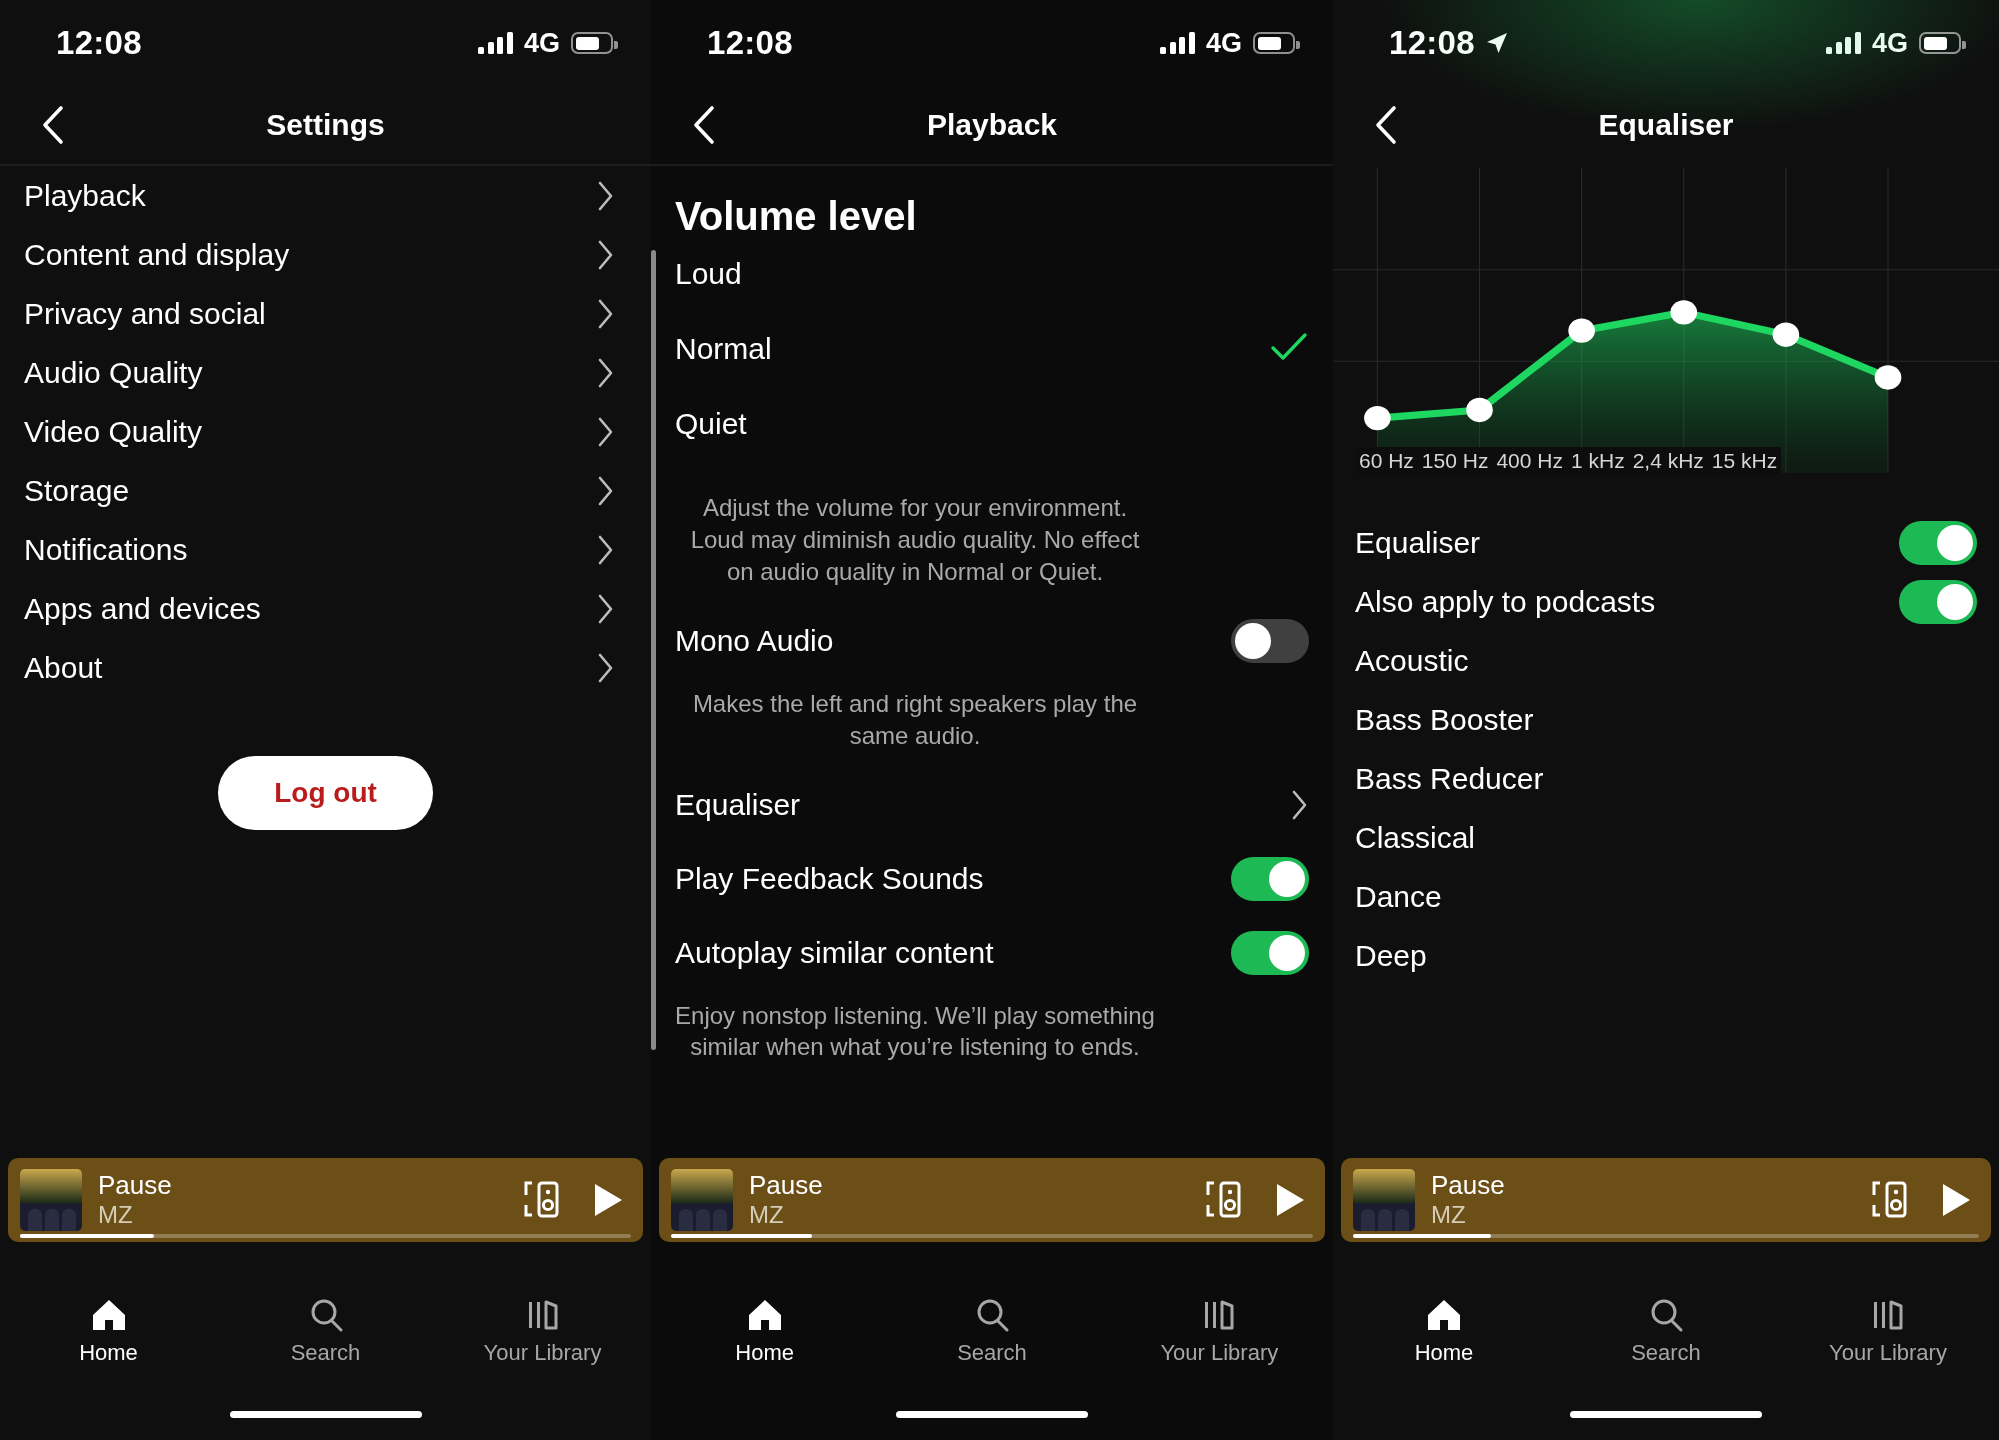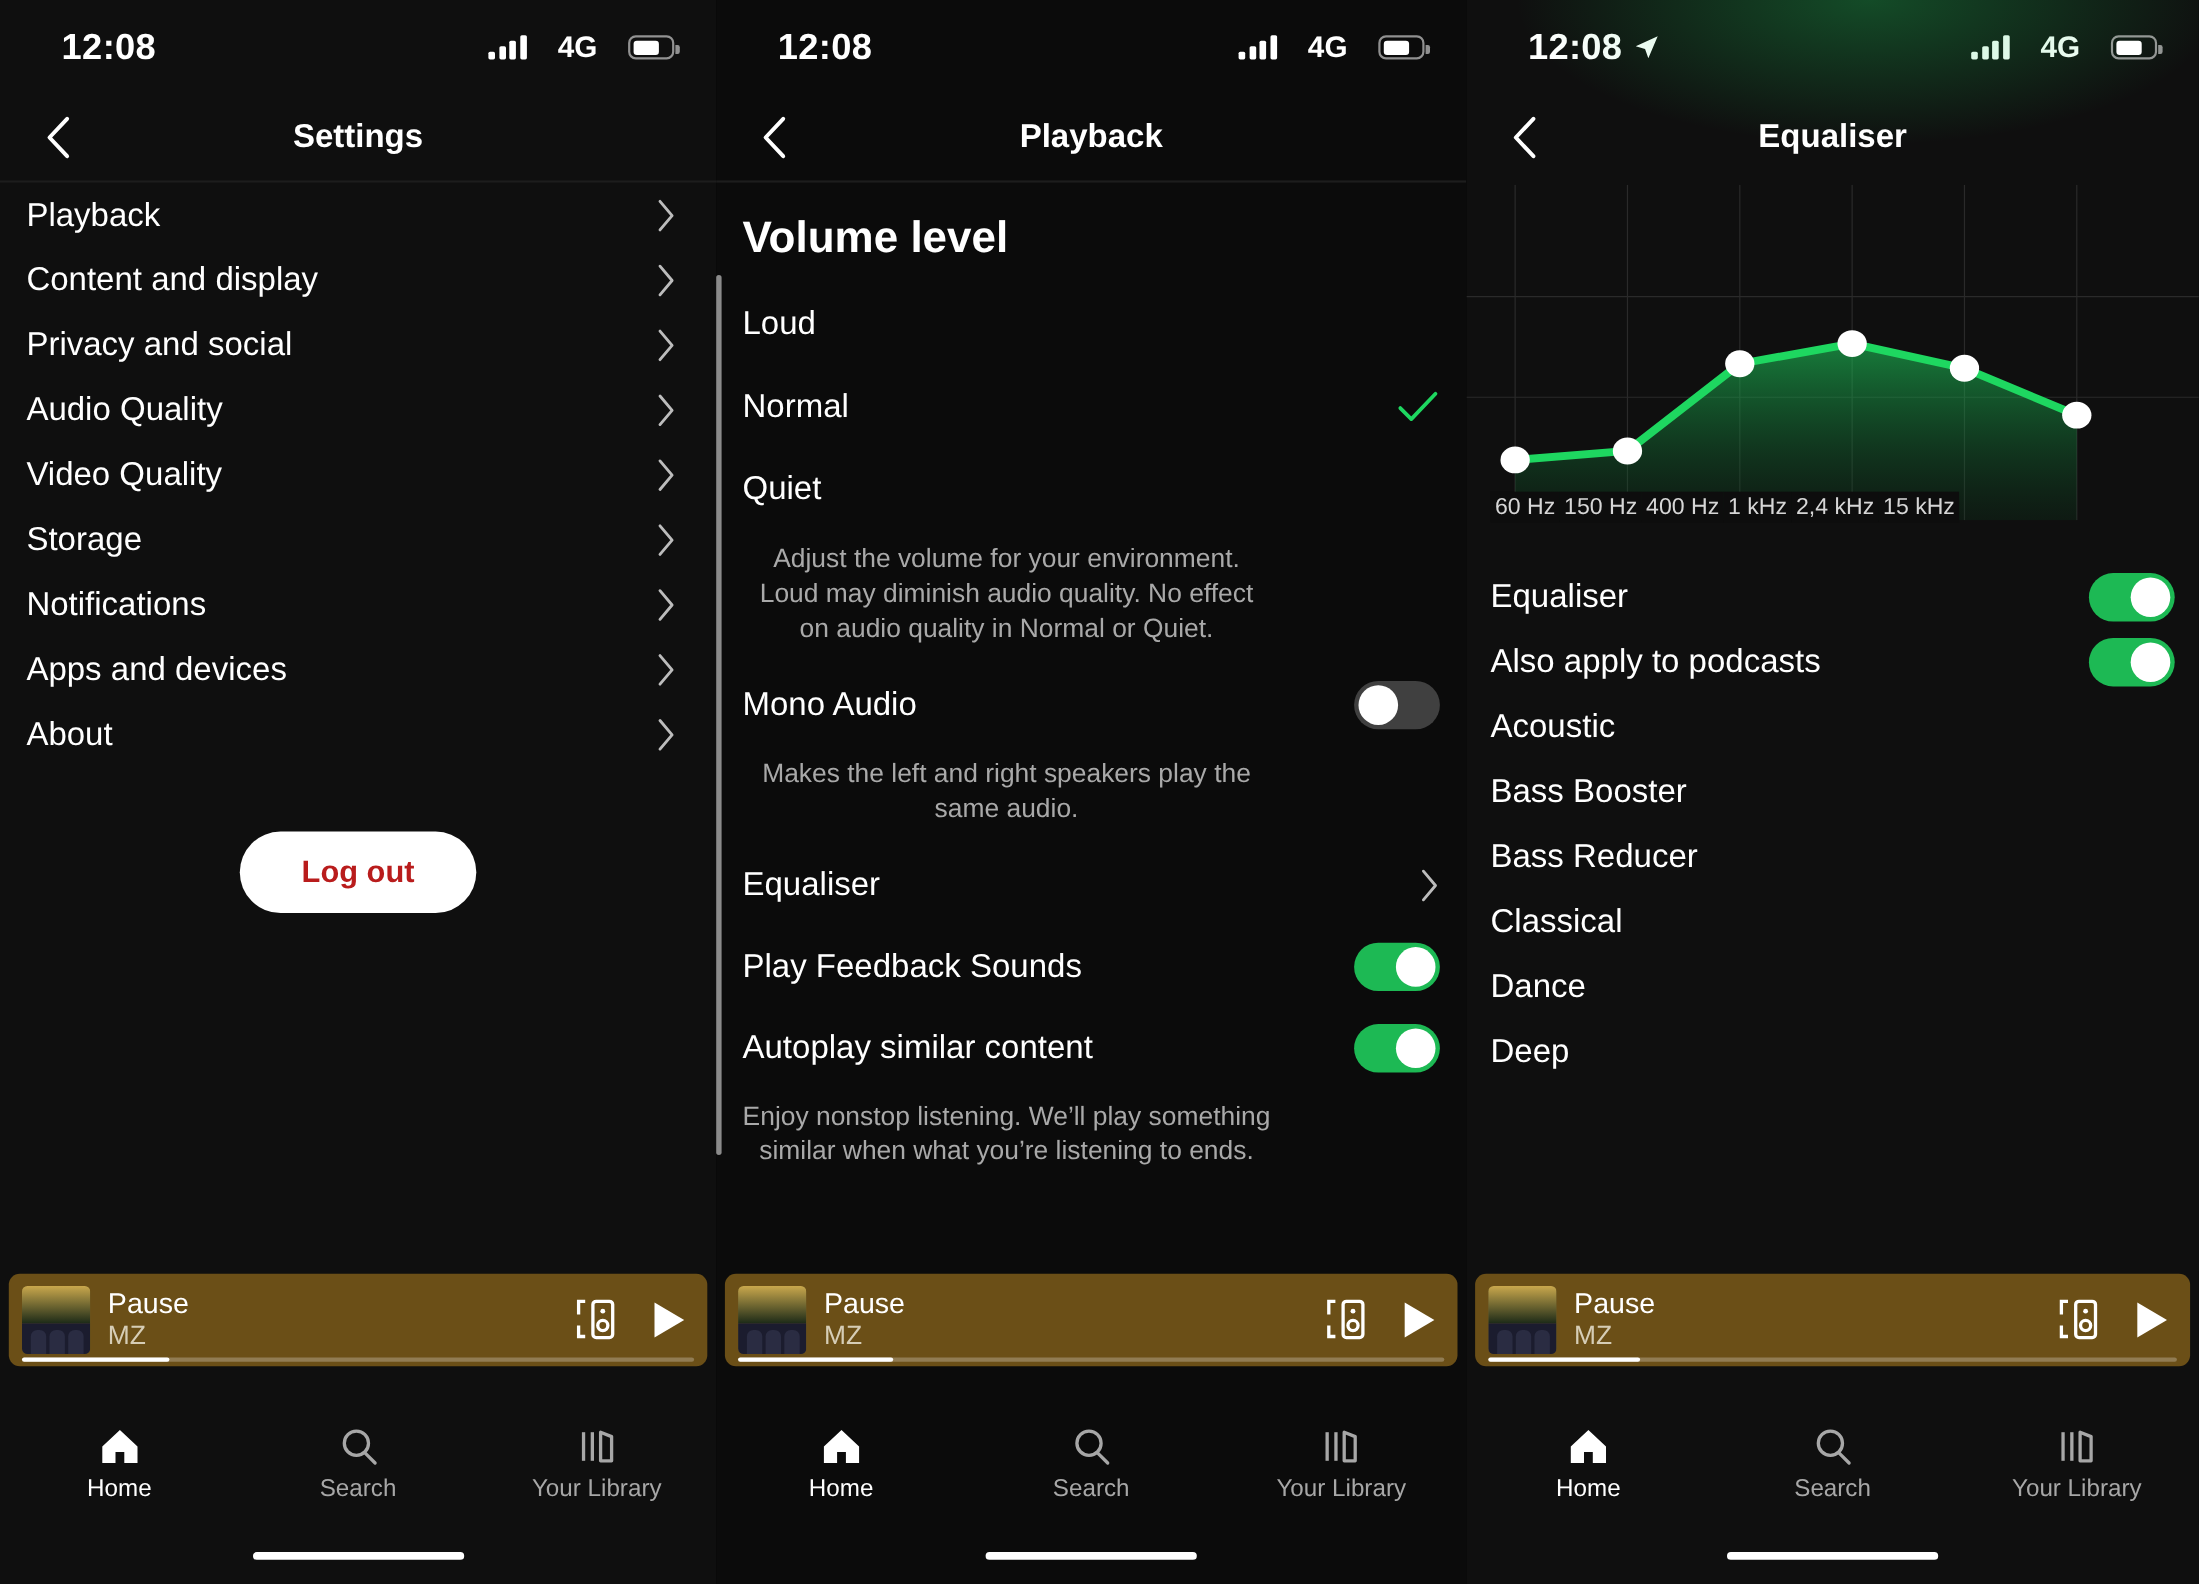--- a/index.html
+++ b/index.html
@@ -17,21 +17,21 @@
 
   
   .statusbar{
     height:86px; display:flex; align-items:center;
     justify-content:space-between;
     padding:0 38px 0 56px;
     color:#fff;
   }
   .clock{ font-size:33px; font-weight:700; letter-spacing:.3px; display:flex; align-items:center; gap:10px;}
   .loc-arrow{ display:inline-block; width:24px; height:24px;}
-  .status-right{ display:flex; align-items:center; gap:28px; }
+  .status-right{ display:flex; align-items:center; gap:11px; }
   .bars{ display:flex; align-items:flex-end; gap:3.5px; height:22px;}
   .bars i{ display:block; width:6px; background:#fff; border-radius:1.5px;}
   .bars i:nth-child(1){height:7px}
   .bars i:nth-child(2){height:12px}
   .bars i:nth-child(3){height:17px}
   .bars i:nth-child(4){height:22px}
   .netlabel{ font-size:27px; font-weight:600; }
   .battery{ position:relative; width:42px; height:22px; border:2.5px solid rgba(255,255,255,.55);
             border-radius:7px; padding:2.5px;}
   .battery::after{ content:""; position:absolute; right:-7px; top:7px; width:4px; height:8px;
@@ -53,21 +53,21 @@
   .chev{ color:#b9b9b9; }
   .logoutwrap{ display:flex; justify-content:center; margin-top:59px; }
   .logout{ background:#fff; color:#b91c1c; font-size:28px; font-weight:700;
            padding:21px 56px; border-radius:60px; border:none; cursor:pointer;}
 
   
   .scrollindicator{ position:absolute; left:0; top:250px; width:5px; height:800px;
                     background:#8b8b8b; border-radius:3px;}
   .p2body{ padding:0 24px 0 24px; position:relative; }
   .sectiontitle{ color:#fff; font-size:40px; font-weight:700; margin:28px 0 18px 0;}
-  .optrow{ height:75px; display:flex; align-items:center; justify-content:space-between;
+  .optrow{ height:75px; display:flex; align-items:flex-start; justify-content:space-between;
            color:#fff; font-size:30px; cursor:pointer;}
   .desc{ color:#a9a9a9; font-size:24px; line-height:1.33; margin:10px 0 16px 0; max-width:480px;text-align:center;}
   .togrow{ height:74px; display:flex; align-items:center; justify-content:space-between;
            color:#fff; font-size:30px; cursor:pointer;}
 
   .toggle{ width:78px; height:44px; border-radius:24px; position:relative;
            background:#404040; flex:0 0 auto; cursor:pointer;}
   .toggle .knob{ position:absolute; top:4px; left:4px; width:36px; height:36px;
                  border-radius:50%; background:#fff;}
   .toggle.on{ background:#1db954; }

